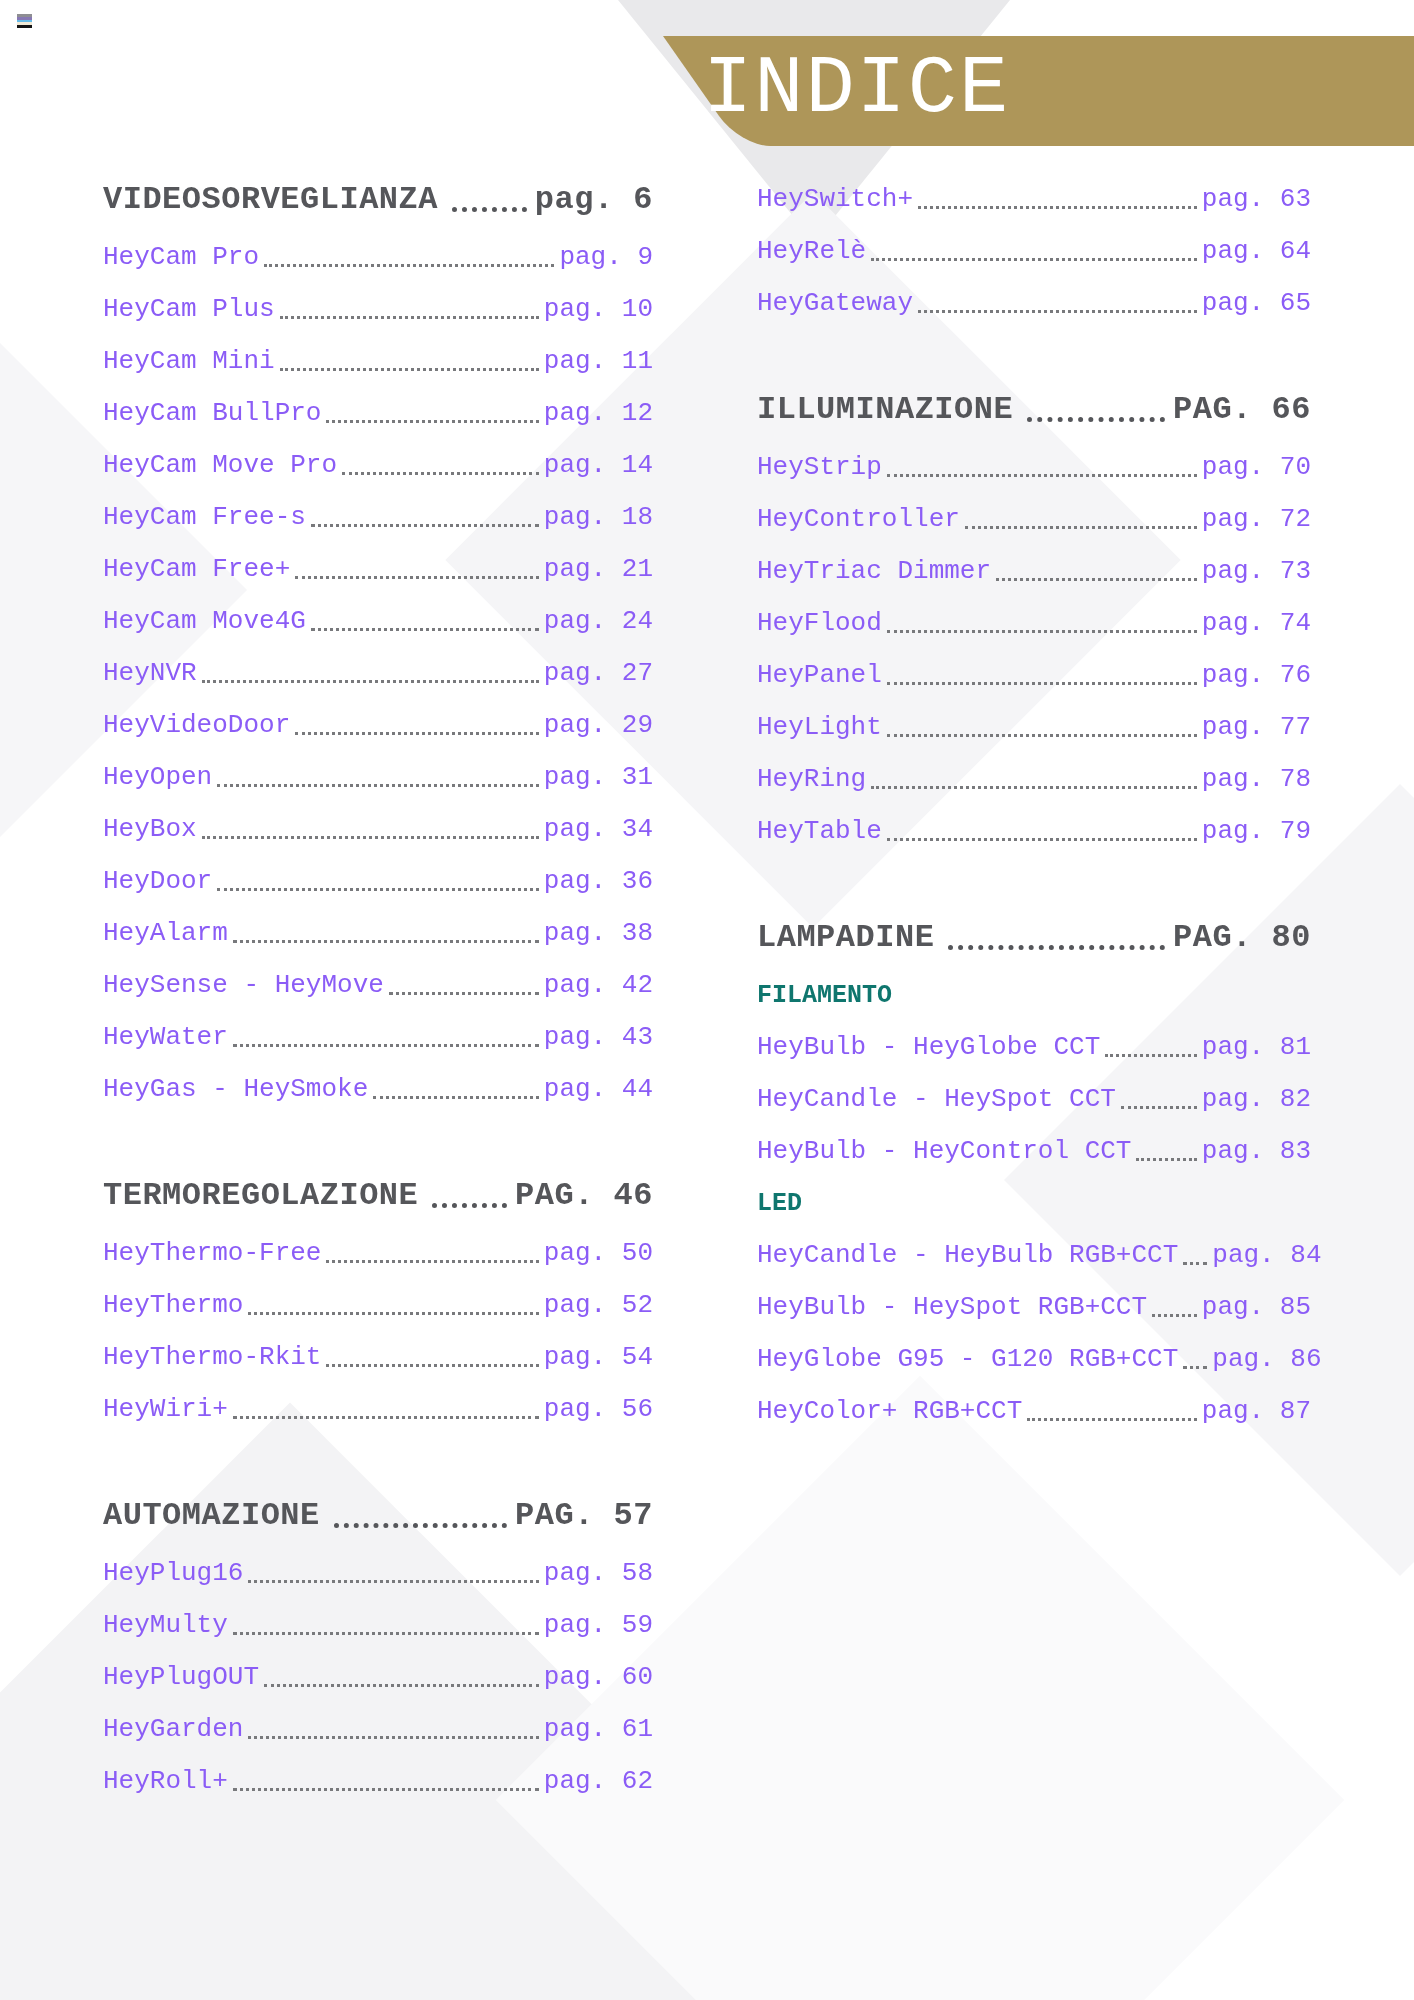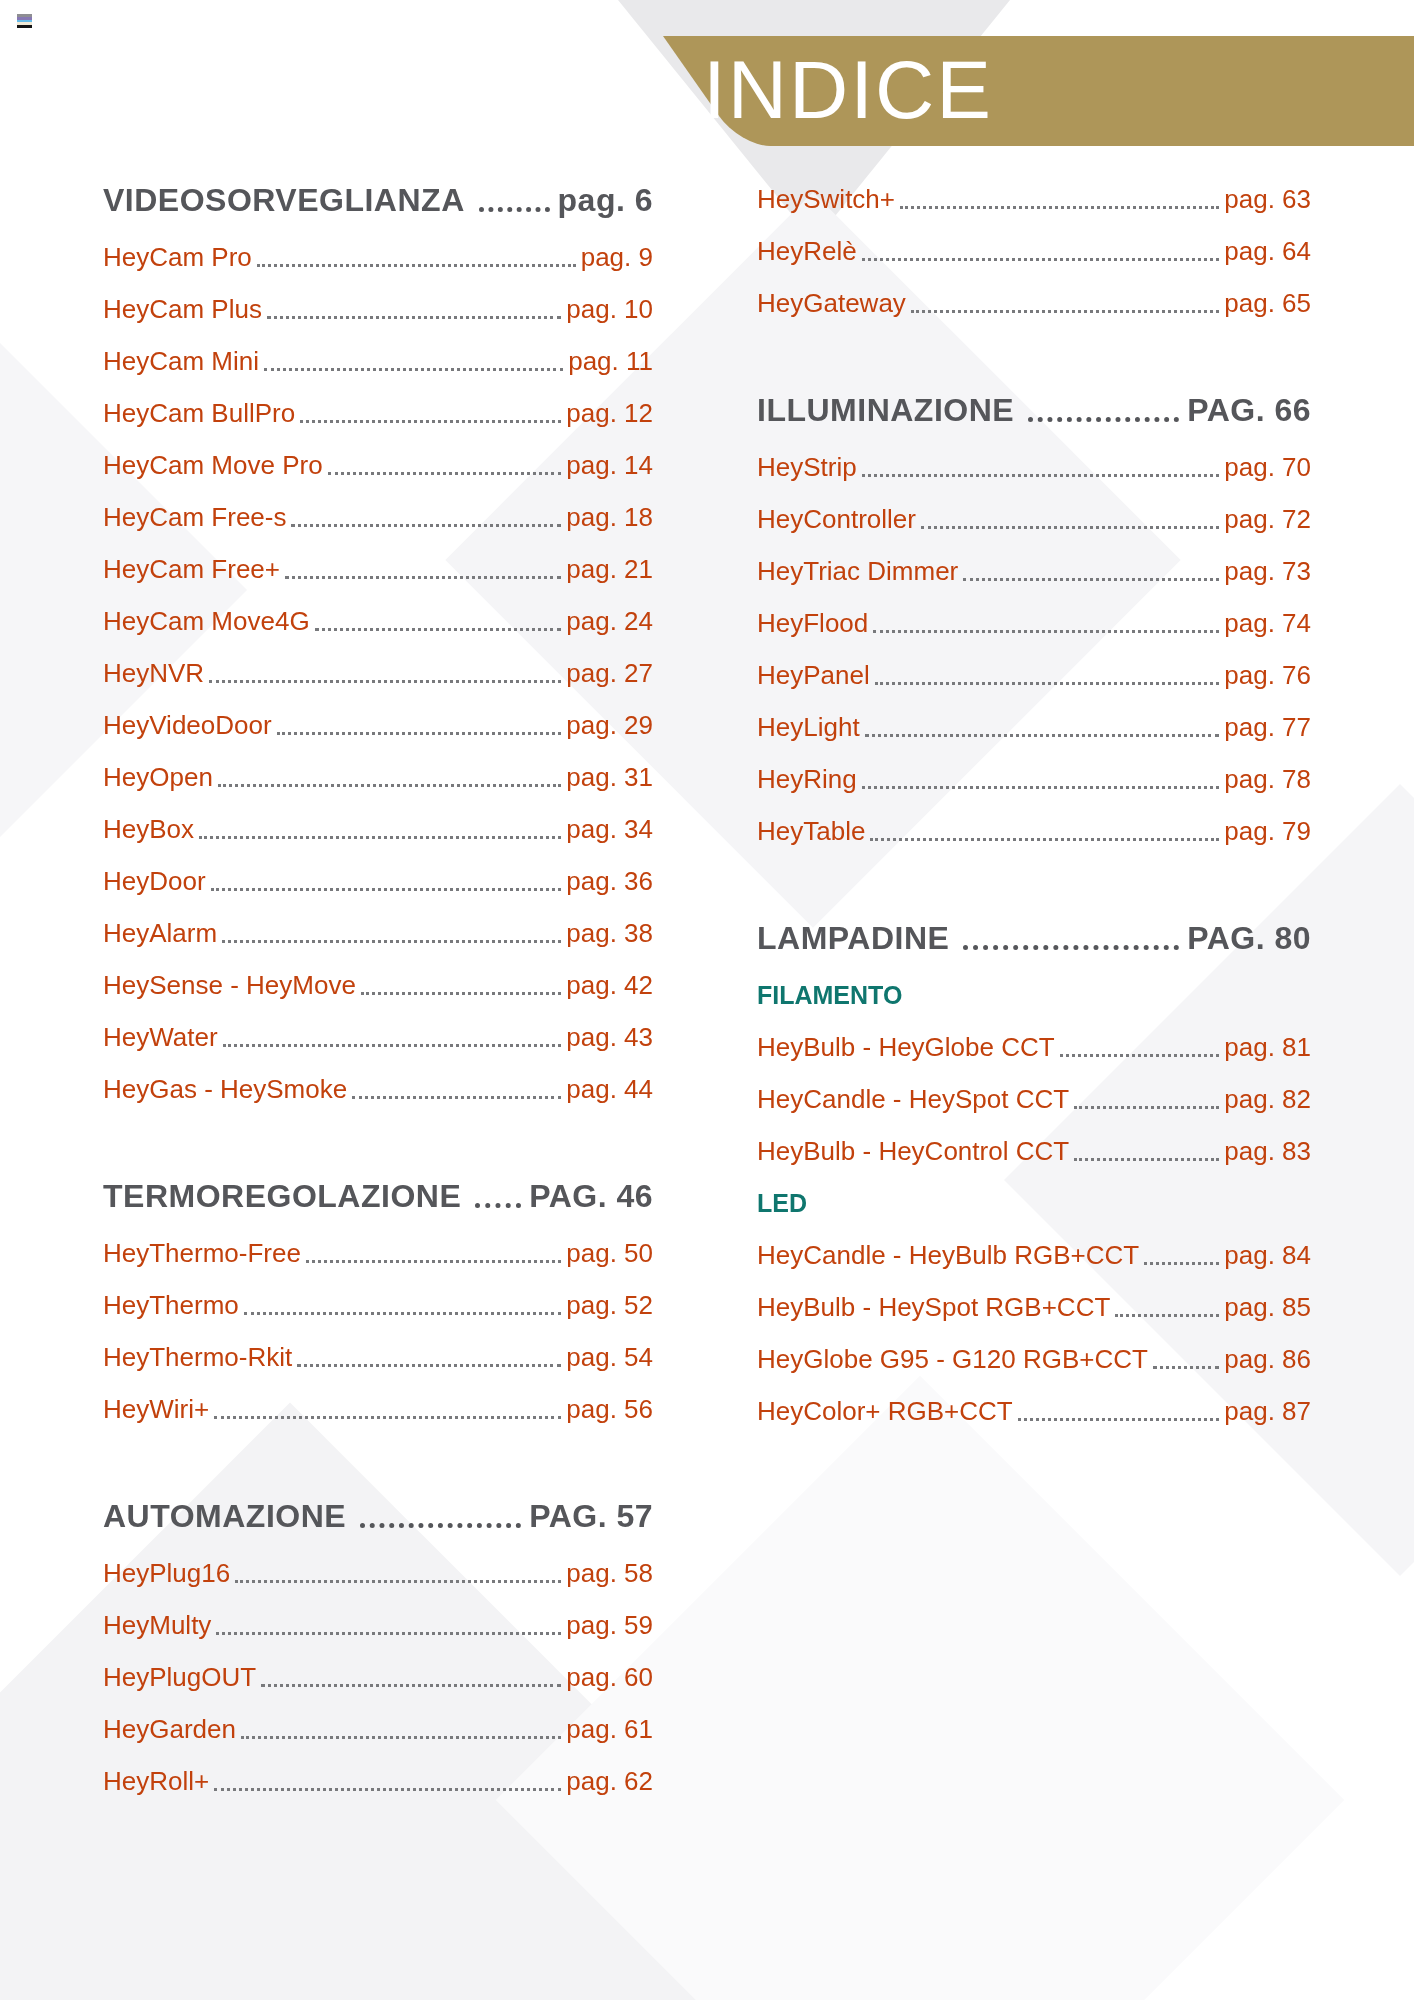--- a/index.html
+++ b/index.html
@@ -1,20 +1,20 @@
 <!DOCTYPE html>
 <html><head>
 <meta charset="utf-8">
 <style>
   html,body{margin:0;padding:0;}
   body{
     width:1414px;height:2000px;position:relative;background:#ffffff;
     font-family:"Liberation Sans", sans-serif;overflow:hidden;
   }
-  .page{position:absolute;inset:0;overflow:hidden;}
+  .page{position:absolute;inset:0;overflow:hidden;font-family:Liberation Mono, monospace;}
 
   
   .wm{position:absolute;z-index:0;}
   .wm-top-triangle{
     left:618px;top:0;width:392px;height:242px;background:#e9e9eb;
     -webkit-clip-path:polygon(0 0,100% 0,50% 100%);clip-path:polygon(0 0,100% 0,50% 100%);
   }
   .wm-d1{left:553px;top:300px;width:520px;height:520px;background:#f5f5f7;transform:rotate(45deg);}
   .wm-d2{left:-260px;top:380px;width:420px;height:420px;background:#f6f6f8;transform:rotate(45deg);}
   .wm-d3{left:-90px;top:1560px;width:760px;height:760px;background:#f3f3f5;transform:rotate(45deg);}
@@ -46,21 +46,21 @@
   .toc-heading{display:flex;align-items:flex-end;height:56px;margin-bottom:2px;
     color:#55565a;font-size:32px;font-weight:bold;letter-spacing:0.5px;}
   .toc-heading .lbl{white-space:nowrap;line-height:1;padding-bottom:12px;}
   .toc-heading .leader{flex:1;min-width:24px;border-bottom:5px dotted #55565a;margin:0 8px 16px 14px;}
   .toc-heading .pg{white-space:nowrap;line-height:1;padding-bottom:12px;margin-top:32px;}
 
   .toc-subheading{display:flex;align-items:flex-end;height:52px;
     color:#0f766e;font-size:25px;font-weight:bold;}
   .toc-subheading .lbl{line-height:1;padding-bottom:12px;}
 
-  .toc-row{display:flex;align-items:flex-end;height:52px;color:#c2410c;font-size:26px;}
+  .toc-row{display:flex;align-items:flex-end;height:52px;color:#8b5cf6;font-size:26px;}
   .toc-row .lbl{white-space:nowrap;line-height:1;padding-bottom:12px;}
   .toc-row .leader{flex:1;min-width:24px;border-bottom:3px dotted #78797c;margin:0 5px 15px 5px;}
   .toc-row .pg{white-space:nowrap;line-height:1;padding-bottom:12px;}
 </style>
 </head>
 <body>
 
 <div class="page">
 
   <div class="wm wm-top-triangle"></div>

